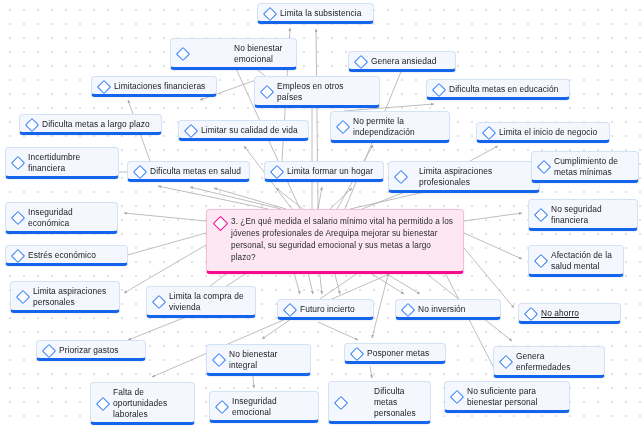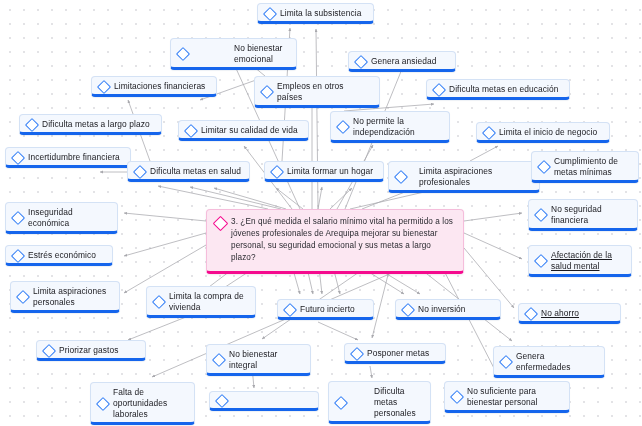--- a/index.html
+++ b/index.html
@@ -168,21 +168,21 @@
     <span class="label">Limitar su calidad de vida</span>
   </div>
   <div class="node" style="left:330px; top:111px; width:120px;">
     <span class="diamond"></span>
     <span class="label">No permite la independización</span>
   </div>
   <div class="node" style="left:476px; top:122px; width:134px;">
     <span class="diamond"></span>
     <span class="label">Limita el inicio de negocio</span>
   </div>
-  <div class="node" style="left:5px; top:147px; width:126px;">
+  <div class="node" style="left:5px; top:147px; width:114px;">
     <span class="diamond"></span>
     <span class="label">Incertidumbre financiera</span>
   </div>
   <div class="node" style="left:127px; top:161px; width:123px;">
     <span class="diamond"></span>
     <span class="label">Dificulta metas en salud</span>
   </div>
   <div class="node" style="left:264px; top:161px; width:120px;">
     <span class="diamond"></span>
     <span class="label">Limita formar un hogar</span>
@@ -196,25 +196,25 @@
     <span class="label">Cumplimiento de metas mínimas</span>
   </div>
   <div class="node" style="left:5px; top:202px; width:113px;">
     <span class="diamond"></span>
     <span class="label">Inseguridad económica</span>
   </div>
   <div class="node" style="left:528px; top:199px; width:110px;">
     <span class="diamond"></span>
     <span class="label">No seguridad financiera</span>
   </div>
-  <div class="node" style="left:5px; top:245px; width:108px;">
+  <div class="node" style="left:5px; top:245px; width:123px;">
     <span class="diamond"></span>
     <span class="label">Estrés económico</span>
   </div>
-  <div class="node" style="left:528px; top:245px; width:104px;text-decoration:underline;">
+  <div class="node" style="left:528px; top:245px; width:96px;">
     <span class="diamond"></span>
     <span class="label">Afectación de la salud mental</span>
   </div>
   <div class="node" style="left:10px; top:281px; width:110px;">
     <span class="diamond"></span>
     <span class="label">Limita aspiraciones personales</span>
   </div>
   <div class="node" style="left:146px; top:286px; width:110px;">
     <span class="diamond"></span>
     <span class="label">Limita la compra de vivienda</span>
@@ -246,20 +246,21 @@
   <div class="node" style="left:493px; top:346px; width:112px;">
     <span class="diamond"></span>
     <span class="label">Genera enfermedades</span>
   </div>
   <div class="node" style="left:90px; top:382px; width:105px;">
     <span class="diamond"></span>
     <span class="label">Falta de oportunidades laborales</span>
   </div>
   <div class="node" style="left:209px; top:391px; width:110px;">
     <span class="diamond"></span>
+    <span class="label">Inseguridad emocional</span>
   </div>
   <div class="node" style="left:328px; top:381px; width:103px;gap:28px;">
     <span class="diamond"></span>
     <span class="label">Dificulta metas personales</span>
   </div>
   <div class="node" style="left:444px; top:381px; width:126px;">
     <span class="diamond"></span>
     <span class="label">No suficiente para bienestar personal</span>
   </div>
 </div>

